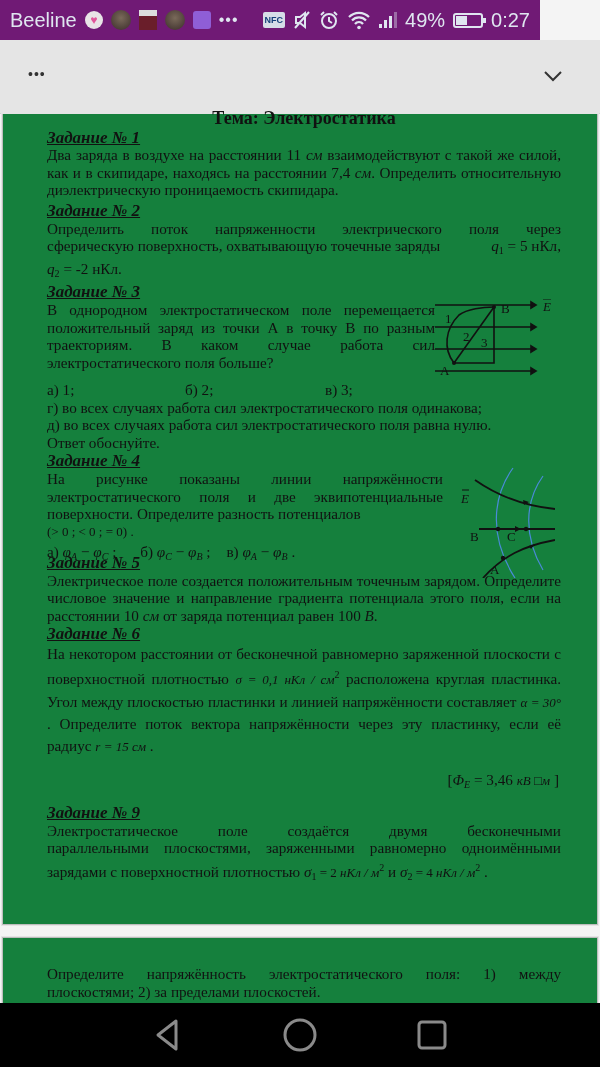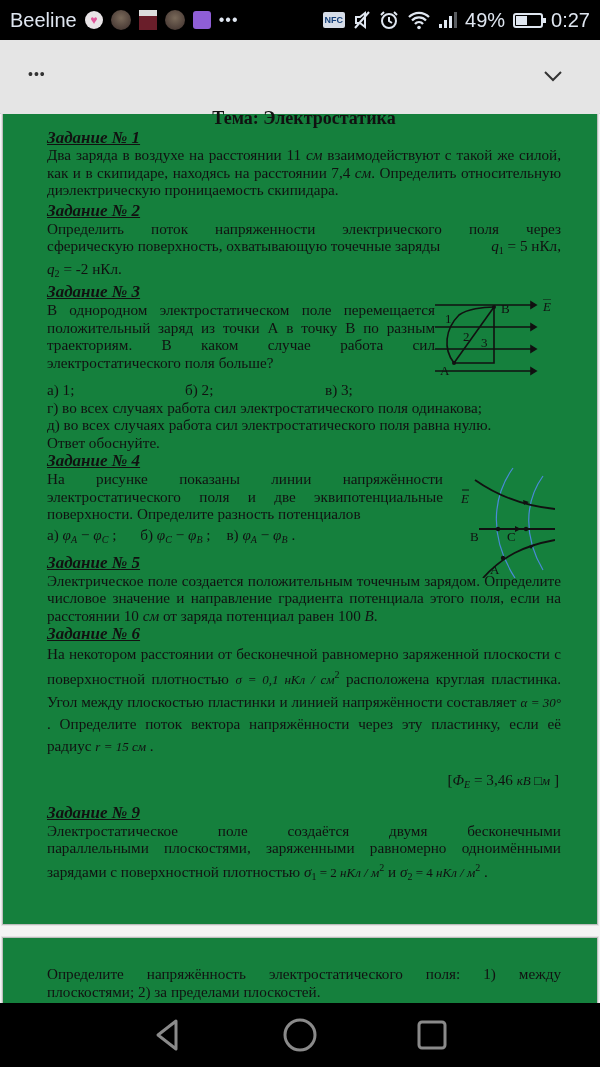--- a/index.html
+++ b/index.html
@@ -1,20 +1,20 @@
 <!DOCTYPE html>
 <html><head>
 <meta charset="utf-8">
 <style>
   * { box-sizing: border-box; margin: 0; padding: 0; }
   html, body { width: 600px; height: 1067px; overflow: hidden; background: #f4f4f4; }
   body { position: relative; font-family: "Liberation Serif", serif; color: #111; }
 
   
-  .statusbar { position: absolute; left: 0; top: 0; width: 600px; height: 40px; background: #000000; color: #dfe6f0;
+  .statusbar { position: absolute; left: 0; top: 0; width: 540px; height: 40px; background: #701a75; color: #dfe6f0;
     font-family: "Liberation Sans", sans-serif; display: flex; align-items: center; padding: 0 10px; }
   .carrier { font-size: 20px; margin-right: 8px; }
   .sb-ico { display: inline-block; margin-right: 8px; }
   .sb-heart { width: 18px; height: 18px; border-radius: 50%; background: #e8e3e6; color: #e0559a; font-size: 12px; text-align: center; line-height: 18px; }
   .sb-avatar { width: 20px; height: 20px; border-radius: 50%; background: radial-gradient(circle at 50% 40%, #7a6a5a, #3a2c2a); }
   .sb-sq { width: 18px; height: 20px; background: linear-gradient(#ddd 0 30%, #6a1e2a 30%); }
   .sb-purple { width: 18px; height: 18px; border-radius: 3px; background: #8f5ed6; }
   .sb-more { font-size: 16px; letter-spacing: 1px; }
   .sb-right { margin-left: auto; display: flex; align-items: center; gap: 8px; font-size: 20px; }
   .nfc { font-size: 9px; font-weight: bold; background: #d6dde8; color: #15407a; padding: 3px 2px; border-radius: 2px; }
@@ -147,20 +147,21 @@
       <span>в) 3;</span>
     </div>
     <div>г) во всех случаях работа сил  электростатического поля одинакова;</div>
     <div>д) во всех случаях работа сил  электростатического поля равна нулю.</div>
     <div>Ответ обоснуйте.</div>
 
     <div class="task-h">Задание  № 4</div>
     <div class="row">
       <div style="width:396px">
         <div class="jus">На рисунке показаны линии напряжённости электростатического поля и две эквипотенциальные поверхности. Определите разность потенциалов</div>
+        <div class="small">(&gt; 0 ;  &lt; 0 ;  = 0) .</div>
         <div style="margin-top:3px">
           <span><span>а) </span><span class="it">φ</span><span class="sub it">A</span><span> − </span><span class="it">φ</span><span class="sub it">C</span><span> ;</span></span>
           <span style="margin-left:20px"><span>б) </span><span class="it">φ</span><span class="sub it">C</span><span> − </span><span class="it">φ</span><span class="sub it">B</span><span> ;</span></span>
           <span style="margin-left:12px"><span>в)  </span><span class="it">φ</span><span class="sub it">A</span><span> − </span><span class="it">φ</span><span class="sub it">B</span><span> .</span></span>
         </div>
       </div>
       <svg class="fig" width="112" height="112" viewBox="0 0 112 112" style="margin-left:0px;margin-top:-4px">
         <g stroke="#4a8ad8" stroke-width="1.2" fill="none">
           <path d="M70 2 C 50 30, 45 70, 72 112"></path>
           <path d="M100 10 C 82 35, 80 70, 100 104"></path>

